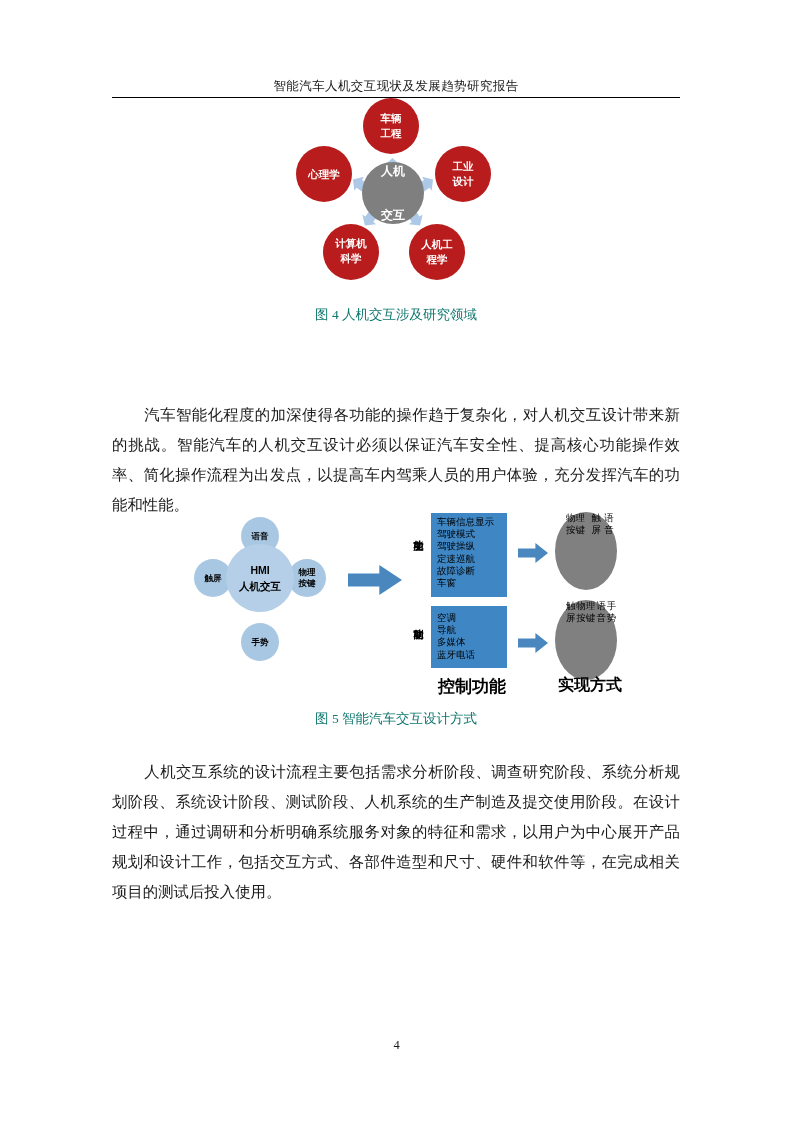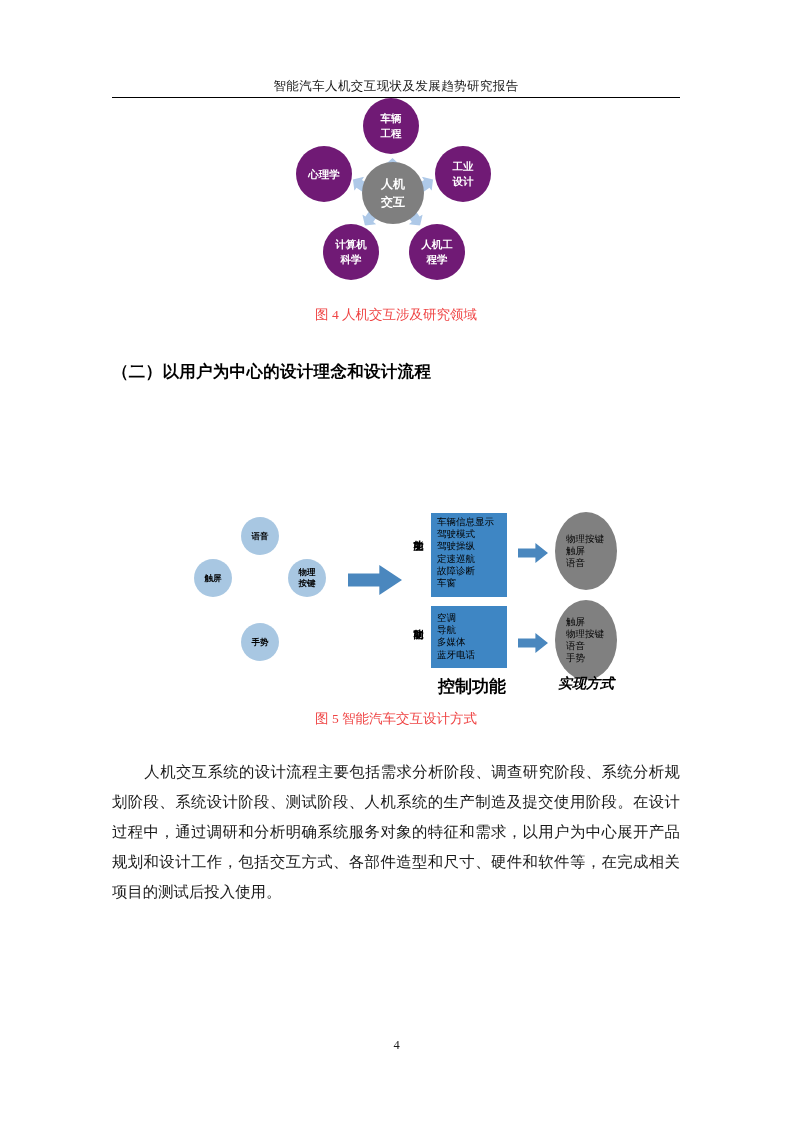--- a/index.html
+++ b/index.html
@@ -70,21 +70,21 @@
     color: #000;
     letter-spacing: 0.3px;
   }
 
   .caption {
     position: absolute;
     left: 112px;
     width: 568px;
     text-align: center;
     font-size: 13.5px;
-    color: #ef4444;
+    color: #0f766e;
   }
 
   .pagenum {
     position: absolute;
     left: 0;
     width: 793px;
     text-align: center;
     font-size: 12.5px;
     color: #1a1a1a;
   }
@@ -104,29 +104,29 @@
     flex-direction: column;
     align-items: center;
     justify-content: center;
     color: #ffffff;
     font-family: "Liberation Sans", "DejaVu Sans", sans-serif;
     font-weight: bold;
     font-size: 10.5px;
     line-height: 15px;
     text-align: center;
   }
-  #fig4 .blue  { background: #701a75; }
+  #fig4 .blue  { background: #b91c1c; }
   #fig4 .gray  { background: #7F7F7F; }
 
   #fig4 .n-top    { left: 80px;  top: 0px;   width: 56px; height: 56px; }
   #fig4 .n-right  { left: 152px; top: 48px;  width: 56px; height: 56px; text-align: center; }
   #fig4 .n-br     { left: 126px; top: 126px; width: 56px; height: 56px; }
-  #fig4 .n-bl     { left: 40px;  top: 126px; width: 56px; height: 56px; }
+  #fig4 .n-bl     { left: 40px;  top: 126px; width: 56px; height: 56px; font-family: Liberation Mono, monospace; }
   #fig4 .n-left   { left: 13px;  top: 48px;  width: 56px; height: 56px; }
-  #fig4 .n-center { left: 79px;  top: 64px;  width: 62px; height: 62px; font-size: 12px; line-height: 18px; }
+  #fig4 .n-center { left: 79px;  top: 64px;  width: 62px; height: 62px; font-size: 12px; line-height: 18px; justify-content: space-between; }
 
   #fig4 .arrow {
     position: absolute;
     width: 17px;
     height: 16px;
     background: #AEC9E8;
     clip-path: polygon(50% 0%, 100% 48%, 78% 48%, 78% 100%, 22% 100%, 22% 48%, 0% 48%);
   }
   #fig4 .a-top   { left: 101px; top: 60px;  transform: rotate(0deg); }
   #fig4 .a-right { left: 135px; top: 78px;  transform: rotate(55deg); }
@@ -228,31 +228,30 @@
   
   #fig5 .ell {
     position: absolute;
     background: #808080;
     border-radius: 50%;
     color: #000;
     font-family: "Liberation Sans", "DejaVu Sans", sans-serif;
     font-size: 9.5px;
     line-height: 12.2px;
     display: flex;
-    flex-direction: column;
     justify-content: center;
     padding-left: 11px;
     box-sizing: border-box;
   }
   #fig5 .ell-1 { left: 365px; top: 9px;   width: 62px; height: 78px; }
   #fig5 .ell-2 { left: 365px; top: 97px;  width: 62px; height: 80px; }
 
   
   #fig5 .cap-ctrl { left: 248px; top: 172px; font-size: 17px; }
-  #fig5 .cap-impl { left: 368px; top: 172px; font-size: 14px; font-style: italic; }
+  #fig5 .cap-impl { left: 368px; top: 172px; font-size: 16px; }
 </style>
 </head>
 <body>
 
 <div class="page">
 
   <div class="header">
     <span class="header-text">智能汽车人机交互现状及发展趋势研究报告</span>
   </div>
   <div class="header-rule"></div>
@@ -290,37 +289,41 @@
     </div>
 
     <div class="node gray n-center">
       <span>人机</span>
       <span>交互</span>
     </div>
   </div>
 
   <div class="caption" style="top:306px;">图 4  人机交互涉及研究领域</div>
 
-  <div class="heading" style="top:361px;">（二）以用户为中心的设计理念和设计流程</div>
-
+
+  <div class="para" style="top:400px;"><span class="indent"></span><span>汽车智能化程度的加深使得各功能的操作趋于复杂化，对人机交互设计带来新的挑战。智能汽车的人机交互设计必须以保证汽车安全性、提高核心功能操作效率、简化操作流程为出发点，以提高车内驾乘人员的用户体验，充分发挥汽车的功能和性能。</span></div>
 
   <div id="fig5">
 
     <div class="sat s-top">
       <span>语音</span>
     </div>
     <div class="sat s-right">
       <span>物理</span>
       <span>按键</span>
     </div>
     <div class="sat s-bot">
       <span>手势</span>
     </div>
     <div class="sat s-left">
       <span>触屏</span>
+    </div>
+    <div class="hmi-main">
+      <span>HMI</span>
+      <span>人机交互</span>
     </div>
 
     <div class="barrow big-arrow"></div>
 
     <div class="vlab vlab-main">主功能</div>
     <div class="vlab vlab-sub">副功能</div>
 
     <div class="fbox fbox-sub">
       <div>空调</div>
       <div>导航</div>

